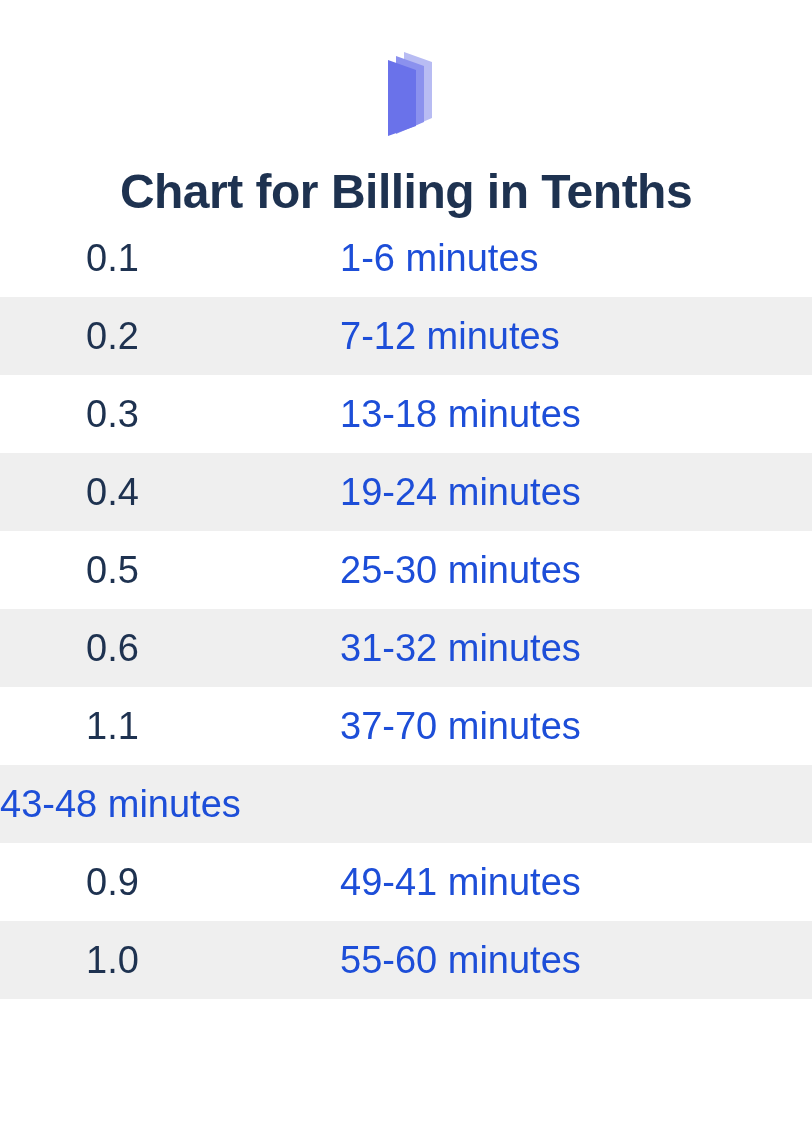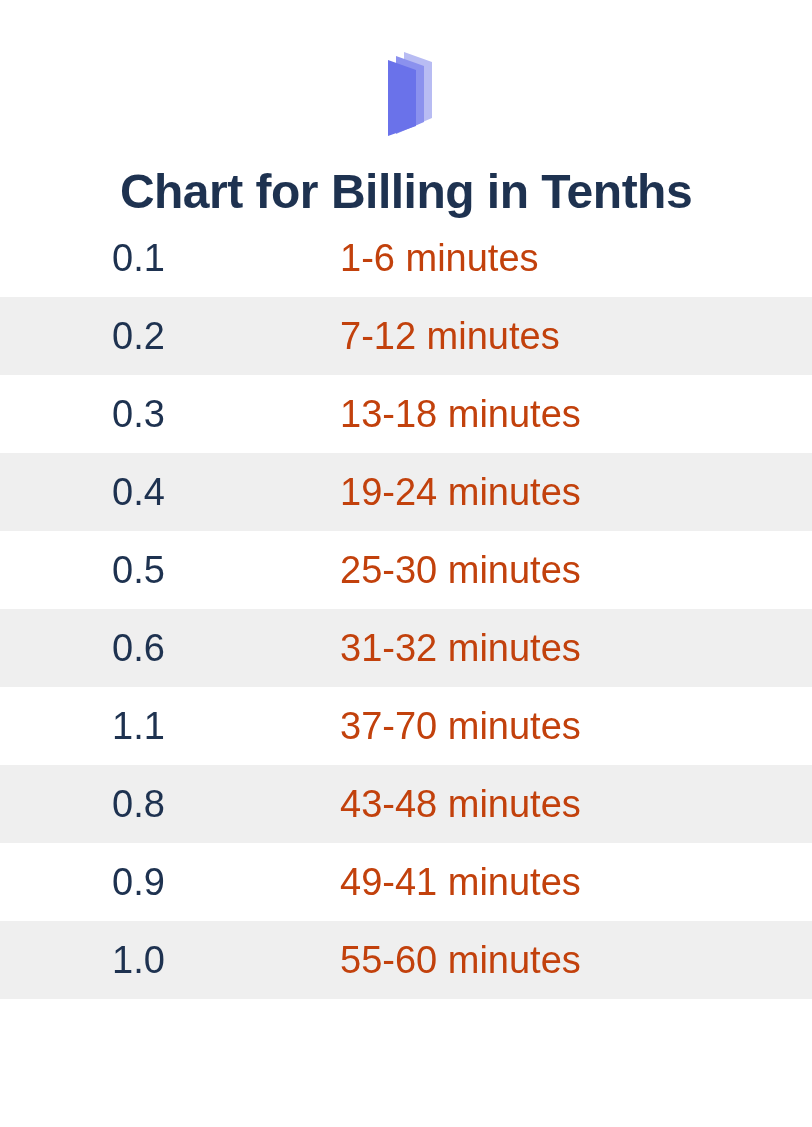--- a/index.html
+++ b/index.html
@@ -38,25 +38,25 @@
       height: 78px;
       font-size: 38px;
       font-weight: 400;
     }
     .row.stripe {
       background: #efefef;
     }
     .cell-tenth {
       color: #1e3250;
       width: 340px;
-      padding-left: 112px;
+      padding-left: 86px;
       text-align: left;
     }
     .cell-minutes {
-      color: #c2410c;
+      color: #1d4ed8;
       flex: 1;
       text-align: left;
     }
   </style>
 </head>
 <body>
 
 <div class="logo-wrap">
   <svg width="76" height="88" viewBox="0 0 76 88">
     <g>
@@ -92,21 +92,20 @@
   </div>
   <div class="row stripe">
     <div class="cell-tenth">0.6</div>
     <div class="cell-minutes">31-32 minutes</div>
   </div>
   <div class="row">
     <div class="cell-tenth">1.1</div>
     <div class="cell-minutes">37-70 minutes</div>
   </div>
   <div class="row stripe">
-    <div class="cell-tenth">0.8</div>
     <div class="cell-minutes">43-48 minutes</div>
   </div>
   <div class="row">
     <div class="cell-tenth">0.9</div>
     <div class="cell-minutes">49-41 minutes</div>
   </div>
   <div class="row stripe">
     <div class="cell-tenth">1.0</div>
     <div class="cell-minutes">55-60 minutes</div>
   </div>

